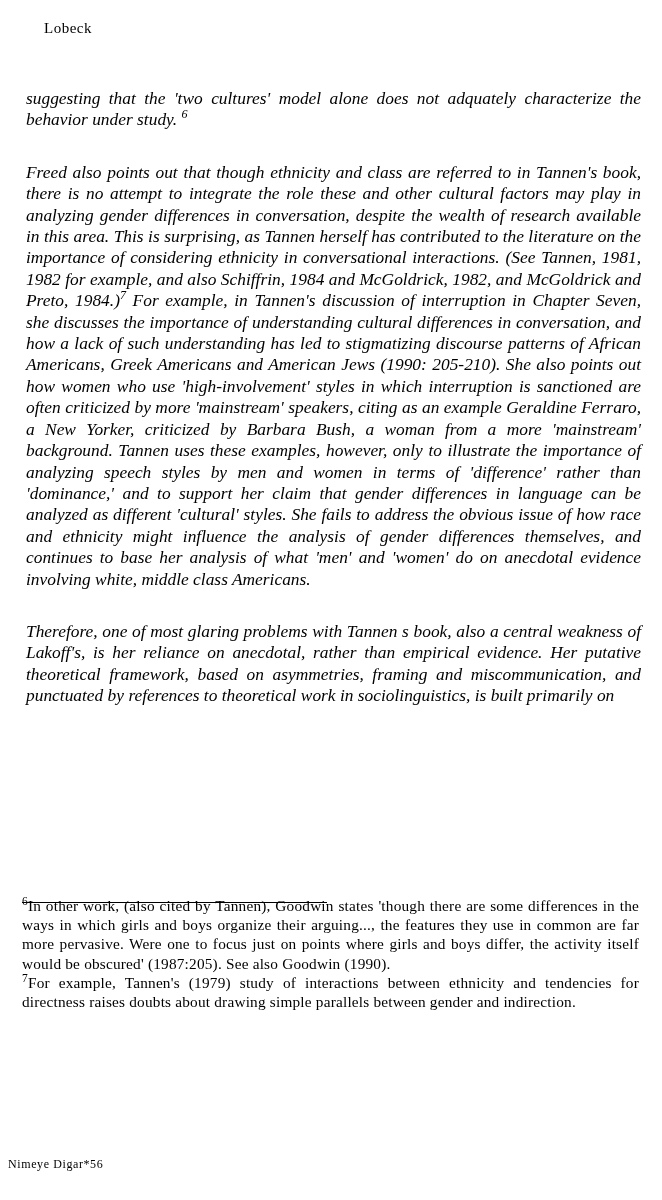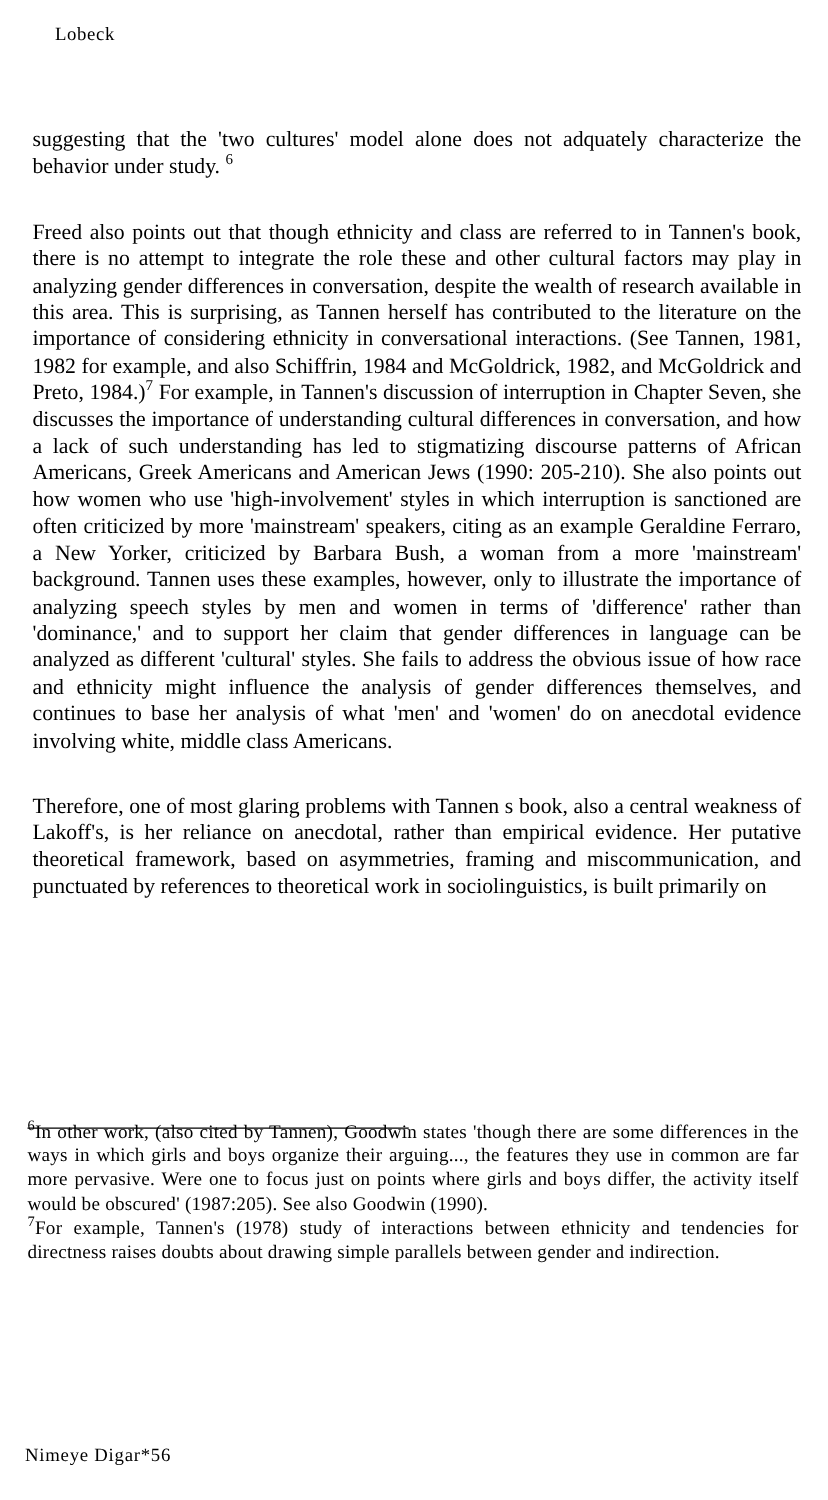--- a/index.html
+++ b/index.html
@@ -6,54 +6,55 @@
     body {
       width: 662px; height: 1200px; position: relative; overflow: hidden;
       font-family: "Liberation Serif", "DejaVu Serif", serif;
       color: #000000;
     }
     .header {
       position: absolute; left: 26px; top: 20px;
       font-size: 15px; letter-spacing: 0.5px; margin-left: 18px;
     }
     .body-text {
-      position: absolute; left: 26px; top: 101px; width: 615px;
+      position: absolute; left: 26px; top: 88px; width: 615px;
       font-size: 17.4px; line-height: 21.4px;
       text-align: justify;
+      font-style: italic;
     }
     .body-text p { margin: 0 0 31px 0; }
     .body-text p:last-child { margin-bottom: 0; }
     sup { font-size: 12px; line-height: 0; vertical-align: 7px; }
     .fn-rule {
       position: absolute; left: 22px; top: 902px; width: 305px;
       height: 0; border-top: 1px solid #000;
     }
     .footnotes {
       position: absolute; left: 22px; top: 896px; width: 617px;
       font-size: 15.3px; line-height: 19.2px; text-align: justify;
       letter-spacing: 0.2px;
     }
     .footnotes p { margin: 0; }
     .footnotes sup { font-size: 11.5px; vertical-align: 6px; }
     .footer {
-      position: absolute; left: 20px; top: 1157px;
-      font-size: 15px; letter-spacing: 0.6px;
+      position: absolute; left: 8px; top: 1157px;
+      font-size: 12px; letter-spacing: 0.6px;
     }
   </style>
 </head>
 <body>
 
 <div class="header">Lobeck</div>
 
 <div class="body-text">
   <p><span>suggesting that the 'two cultures' model alone does not adquately characterize the behavior under study.</span> <sup>6</sup></p>
   <p><span>Freed also points out that though ethnicity and class are referred to in Tannen's book, there is no attempt to integrate the role these and other cultural factors may play in analyzing gender differences in conversation, despite the wealth of research available in this area. This is surprising, as Tannen herself has contributed to the literature on the importance of considering ethnicity in conversational interactions. (See Tannen, 1981, 1982 for example, and also Schiffrin, 1984 and McGoldrick, 1982, and McGoldrick and Preto, 1984.)</span><sup>7</sup><span> For example, in Tannen's discussion of interruption in Chapter Seven, she discusses the importance of understanding cultural differences in conversation, and how a lack of such understanding has led to stigmatizing discourse patterns of African Americans, Greek Americans and American Jews (1990: 205-210). She also points out how women who use 'high-involvement' styles in which interruption is sanctioned are often criticized by more 'mainstream' speakers, citing as an example Geraldine Ferraro, a New Yorker, criticized by Barbara Bush, a woman from a more 'mainstream' background. Tannen uses these examples, however, only to illustrate the importance of analyzing speech styles by men and women in terms of 'difference' rather than 'dominance,' and to support her claim that gender differences in language can be analyzed as different 'cultural' styles. She fails to address the obvious issue of how race and ethnicity might influence the analysis of gender differences themselves, and continues to base her analysis of what 'men' and 'women' do on anecdotal evidence involving white, middle class Americans.</span></p>
   <p><span>Therefore, one of most glaring problems with Tannen s book, also a central weakness of Lakoff's, is her reliance on anecdotal, rather than empirical evidence. Her putative theoretical framework, based on asymmetries, framing and miscommunication, and punctuated by references to theoretical work in sociolinguistics, is built primarily on</span></p>
 </div>
 
 <div class="fn-rule"></div>
 
 <div class="footnotes">
   <p><sup>6</sup><span>In other work, (also cited by Tannen), Goodwin states 'though there are some differences in the ways in which girls and boys organize their arguing..., the features they use in common are far more pervasive. Were one to focus just on points where girls and boys differ, the activity itself would be obscured' (1987:205). See also Goodwin (1990).</span></p>
-  <p><sup>7</sup><span>For example, Tannen's (1978) study of interactions between ethnicity and tendencies for directness raises doubts about drawing simple parallels between gender and indirection.</span></p>
+  <p><sup>7</sup><span>For example, Tannen's (1979) study of interactions between ethnicity and tendencies for directness raises doubts about drawing simple parallels between gender and indirection.</span></p>
 </div>
 
 <div class="footer">Nimeye Digar*56</div>
 
 </body></html>

